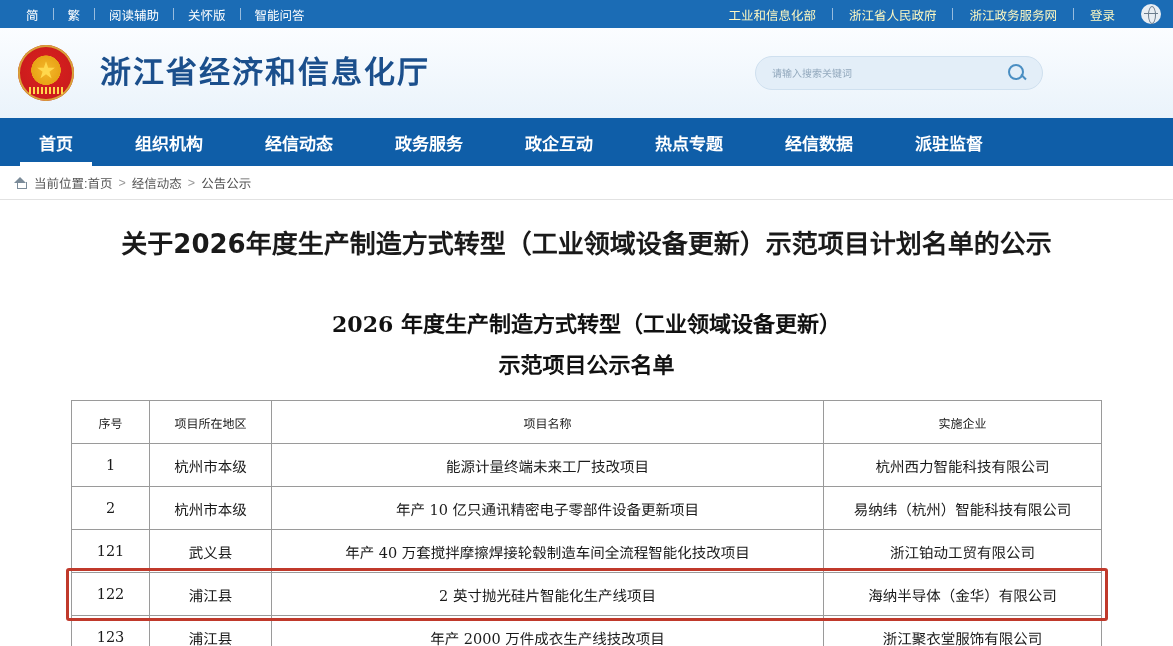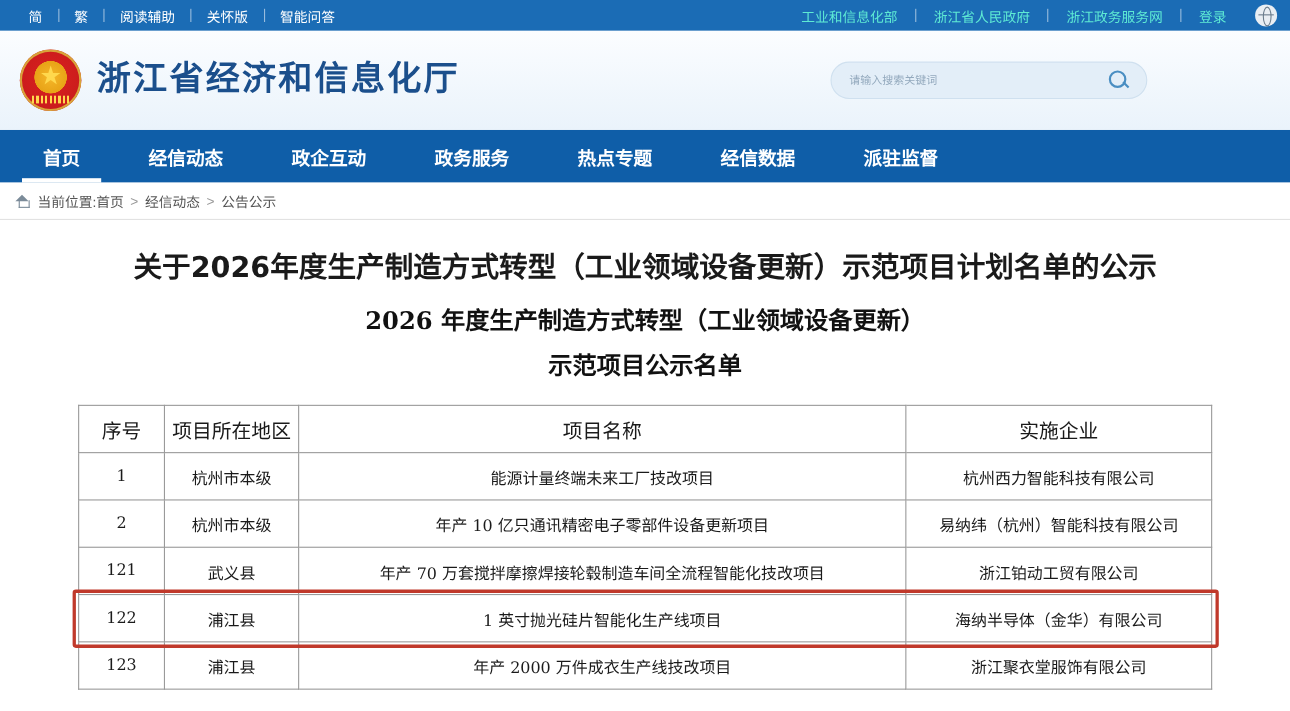--- a/index.html
+++ b/index.html
@@ -44,21 +44,21 @@
   }
   .topbar-right {
     margin-left: auto;
     display: flex;
     align-items: center;
     gap: 0;
   }
   .topbar-right .tb-item {
     padding: 0 16px;
     white-space: nowrap;
-    color: #5eead4;
+    color: #fef9c3;
     cursor: pointer;
   }
   .globe-icon {
     margin-left: 10px;
     width: 20px;
     height: 20px;
     border-radius: 50%;
     background: #e9eef3;
     position: relative;
     display: inline-block;
@@ -107,21 +107,21 @@
     line-height: 1;
   }
   .emblem .bars {
     position: absolute;
     left: 50%; bottom: 7px;
     transform: translateX(-50%);
     width: 34px; height: 7px;
     background: repeating-linear-gradient(90deg, #ffd84d 0 2px, transparent 2px 4px);
   }
   .title-block {
-    margin-left: 14px;
+    margin-left: 26px;
   }
   .site-title {
     font-family: "DejaVu Sans", "Liberation Sans", sans-serif;
     font-size: 31px;
     font-weight: bold;
     color: #1b4f8c;
     letter-spacing: 2px;
     line-height: 1.15;
   }
   .site-subtitle {
@@ -256,21 +256,21 @@
     color: #1a1a1a;
     font-family: "DejaVu Sans", "Liberation Sans", sans-serif;
     line-height: 1.4;
   }
   .doc-heading {
     text-align: center;
     font-family: "DejaVu Serif", "Liberation Serif", serif;
     font-weight: bold;
     font-size: 22px;
     color: #111;
-    margin-top: 14px;
+    margin-top: 46px;
     line-height: 1.5;
   }
   .doc-heading .line2 {
     display: block;
     margin-top: 8px;
   }
 
   
   table.list {
     border-collapse: collapse;
@@ -285,21 +285,21 @@
     text-align: center;
     font-size: 14.5px;
     color: #1a1a1a;
     font-weight: normal;
     padding: 0 4px;
     white-space: nowrap;
     overflow: hidden;
   }
   table.list tr.head td {
     font-weight: normal;
-    font-size: 18px;
+    font-size: 12px;
   }
   col.c-no { width: 78px; }
   col.c-area { width: 122px; }
   col.c-proj { width: 552px; }
   col.c-ent { width: 278px; }
 
   .row-highlight td {
     position: relative;
   }
   .highlight-box {
@@ -347,23 +347,24 @@
     <div class="site-title">浙江省经济和信息化厅</div>
   </div>
   <div class="search-wrap">
     <input class="search-input" type="text" placeholder="请输入搜索关键词" style="">
     <span class="search-icon-btn"></span>
   </div>
 </div>
 
 <div class="mainnav">
   <div class="nav-item active">首页</div>
+  <div class="nav-item">组织机构</div>
   <div class="nav-item">经信动态</div>
+  <div class="nav-item">政务服务</div>
   <div class="nav-item">政企互动</div>
-  <div class="nav-item">政务服务</div>
   <div class="nav-item">热点专题</div>
   <div class="nav-item">经信数据</div>
   <div class="nav-item">派驻监督</div>
 </div>
 
 <div class="crumb">
   <span class="home-icon"></span>
   <span>当前位置:</span>
   <a>首页</a>
   <span class="sep">&gt;</span>
@@ -403,27 +404,27 @@
         </tr>
         <tr>
           <td>2</td>
           <td>杭州市本级</td>
           <td>年产 10 亿只通讯精密电子零部件设备更新项目</td>
           <td>易纳纬（杭州）智能科技有限公司</td>
         </tr>
         <tr>
           <td>121</td>
           <td>武义县</td>
-          <td>年产 70 万套搅拌摩擦焊接轮毂制造车间全流程智能化技改项目</td>
+          <td>年产 40 万套搅拌摩擦焊接轮毂制造车间全流程智能化技改项目</td>
           <td>浙江铂动工贸有限公司</td>
         </tr>
         <tr class="row-highlight">
           <td>122</td>
           <td>浦江县</td>
-          <td>1 英寸抛光硅片智能化生产线项目</td>
+          <td>2 英寸抛光硅片智能化生产线项目</td>
           <td>海纳半导体（金华）有限公司</td>
         </tr>
         <tr>
           <td>123</td>
           <td>浦江县</td>
           <td>年产 2000 万件成衣生产线技改项目</td>
           <td>浙江聚衣堂服饰有限公司</td>
         </tr>
       </tbody>
     </table>

